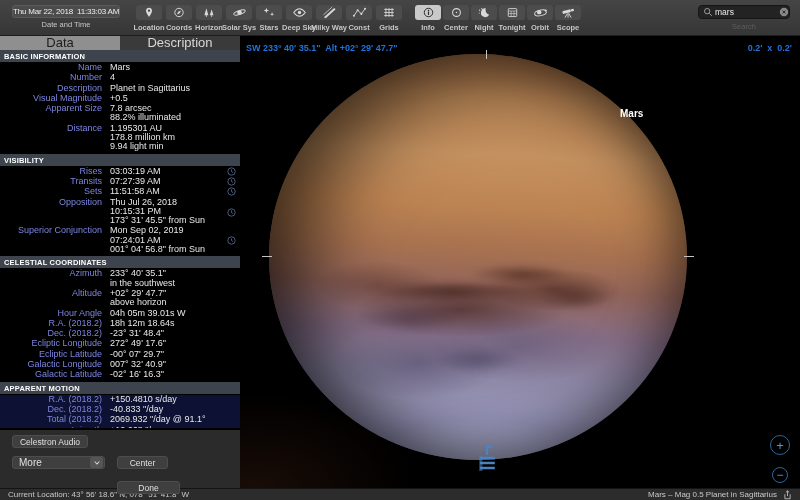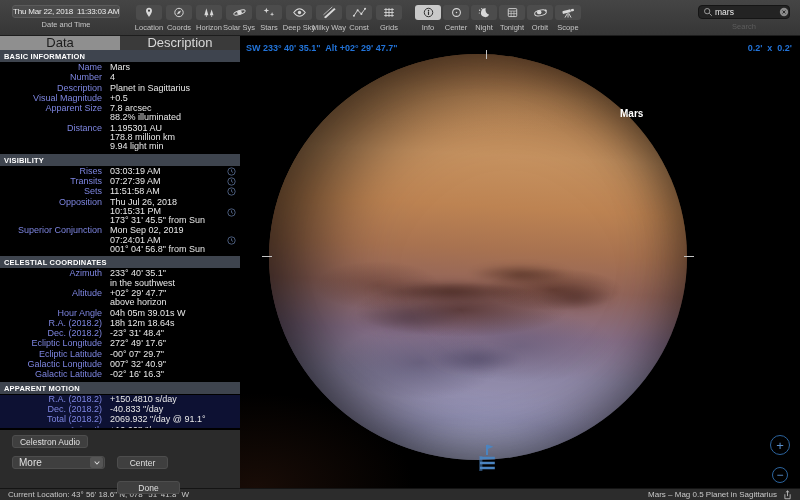--- a/index.html
+++ b/index.html
@@ -3,21 +3,21 @@
 <meta charset="utf-8">
 <style>
   html,body{margin:0;padding:0;background:#000;}
   body{width:800px;height:500px;overflow:hidden;font-family:"Liberation Sans",sans-serif;
        -webkit-user-select:none;user-select:none;position:relative;}
 
   
   .toolbar{height:36px;background:linear-gradient(#454545,#363636);
            border-bottom:1px solid #1d1d1d;display:flex;align-items:flex-start;
            padding-top:5px;box-sizing:border-box;}
-  .tb-group{display:flex;}
+  .tb-group{display:flex;font-weight:bold;}
   .dt-group{width:108px;margin-left:12px;display:flex;flex-direction:column;align-items:center;}
   .dt-button{width:108px;height:13px;background:#4c4c4c;border:1px solid #5b5b5b;border-radius:3px;
              font-size:8px;line-height:12px;color:#ededed;text-align:center;white-space:pre;
              overflow:hidden;box-sizing:border-box;letter-spacing:-0.2px;}
   .tb-item{display:flex;flex-direction:column;align-items:center;width:30px;}
   .tb-right .tb-item{width:28px;}
   .tb-btn{width:26px;height:15px;background:#4c4c4c;border-radius:3px;display:flex;
           align-items:center;justify-content:center;color:#d9d9d9;}
   .tb-btn.selected{background:#c9c9c9;color:#2d2d2d;}
   .tb-label{font-size:7.5px;color:#c6c6c6;margin-top:3px;white-space:nowrap;}

